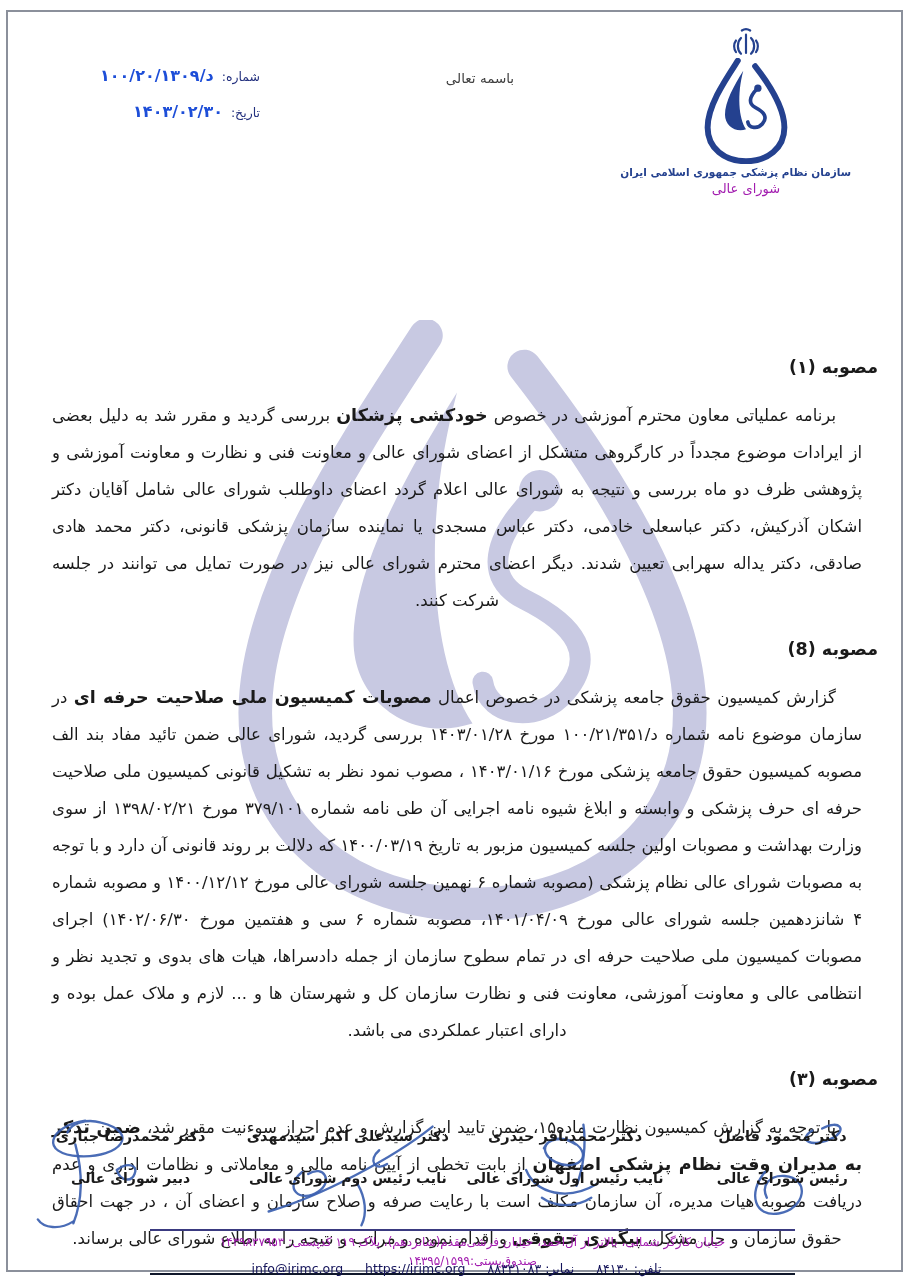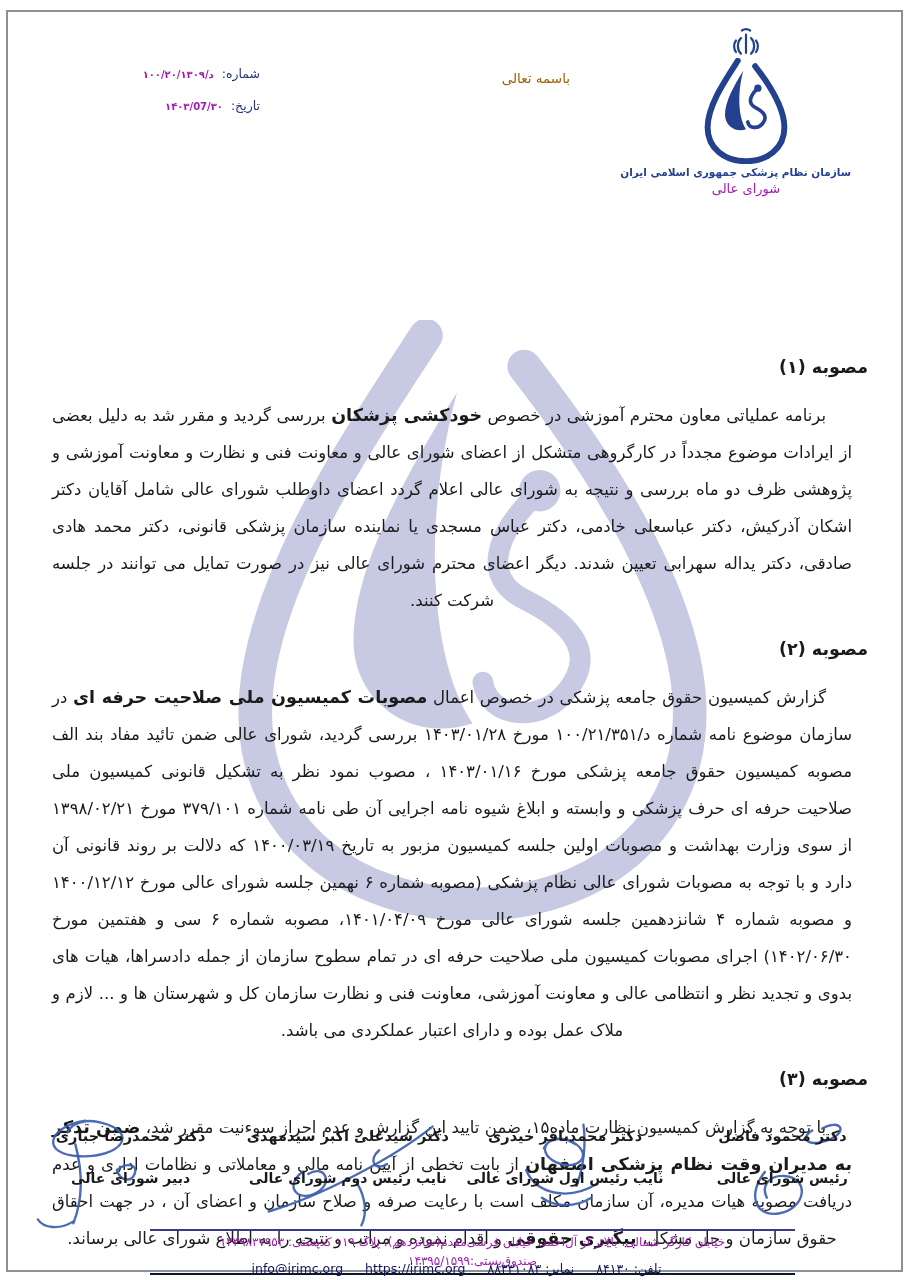--- a/index.html
+++ b/index.html
@@ -5,35 +5,35 @@
   html,body{margin:0;padding:0;background:#ffffff;}
   .page{
     position:relative;width:913px;height:1280px;background:#ffffff;
     font-family:"DejaVu Sans", sans-serif;direction:rtl;overflow:hidden;color:#1a1a1a;
   }
   .frame{position:absolute;left:6px;top:10px;width:893px;height:1258px;border:2px solid #8b909b;pointer-events:none;}
   
   .hdr-meta{position:absolute;top:66px;left:40px;width:220px;font-size:12.5px;color:#23307e;}
   .hdr-row{display:flex;align-items:baseline;justify-content:flex-start;margin-bottom:17px;}
   .hdr-row .lbl{margin-left:8px;text-align:center;}
-  .hdr-row .val{font-weight:bold;font-size:10px;color:#a21caf;letter-spacing:.5px;}
-  .basmala{position:absolute;top:70px;left:390px;width:180px;font-size:13.5px;color:#a16207;}
+  .hdr-row .val{font-weight:bold;font-size:16px;color:#1d4ed8;letter-spacing:.5px;}
+  .basmala{position:absolute;top:70px;left:390px;width:180px;text-align:center;font-size:13.5px;color:#404040;}
   .logo{position:absolute;top:28px;right:62px;width:210px;text-align:center;color:#24418f;z-index:2;}
   .logo svg{display:block;margin:0 auto;}
   .logo .org-name{font-size:10.5px;font-weight:bold;color:#24418f;margin-top:2px;transform:scaleY(1.05);white-space:nowrap;}
   .logo .council{font-size:13px;color:#a21caf;margin-top:3px;}
   
   .title{position:absolute;top:236px;left:0;right:0;text-align:center;font-weight:bold;font-size:19px;line-height:42px;z-index:1;}
   
   .watermark{position:absolute;top:320px;left:200px;width:545px;height:600px;z-index:0;}
   .wm-stroke{fill:none;stroke:#c8c9e2;stroke-width:6.5;stroke-linecap:round;}
   .wm-fill{fill:#c8c9e2;}
   .wm-snake{fill:none;stroke:#c8c9e2;stroke-width:4;stroke-linecap:round;}
   
-  .content{position:absolute;top:344px;right:45px;left:36px;z-index:1;}
+  .content{position:absolute;top:344px;right:35px;left:36px;z-index:1;}
   .mosavabe{font-size:17.5px;font-weight:bold;margin:9px 0 5px;line-height:28px;}
   p.body{font-size:16.5px;line-height:37px;margin:16px;text-align:justify;text-align-last:center;text-indent:26px;}
   p.body b{font-size:17.5px;}
   
   .sigs{position:absolute;top:1112px;right:22px;left:22px;display:flex;z-index:1;}
   .sig{flex:1;position:relative;text-align:center;height:120px;}
   .sig-name{font-weight:bold;font-size:14.5px;margin-top:16px;position:relative;z-index:2;}
   .sig-title{font-weight:bold;font-size:14px;margin-top:26px;position:relative;z-index:2;}
   .scribble{position:absolute;top:0;left:0;width:100%;height:100%;z-index:1;}
   .scribble path{fill:none;stroke:#3b5fb0;stroke-width:2.4;stroke-linecap:round;opacity:.92;}
@@ -60,21 +60,21 @@
     <circle class="wm-fill" cx="63" cy="33" r="4"></circle>
   </svg>
 
   <div class="hdr-meta">
     <div class="hdr-row">
       <span class="lbl">شماره:</span>
       <span class="val ltr" dir="ltr">د/۱۰۰/۲۰/۱۳۰۹</span>
     </div>
     <div class="hdr-row">
       <span class="lbl">تاریخ:</span>
-      <span class="val ltr" dir="ltr">۱۴۰۳/07/۳۰</span>
+      <span class="val ltr" dir="ltr">۱۴۰۳/۰۲/۳۰</span>
     </div>
   </div>
 
   <div class="basmala">باسمه تعالی</div>
 
   <div class="logo">
     <svg width="34" height="30" viewBox="0 0 40 36">
       <g fill="none" stroke="#24418f" stroke-width="2.6" stroke-linecap="round">
         <path d="M20,8 V30"></path>
         <path d="M14,12 C9,17 9,26 14,31"></path>
@@ -91,21 +91,21 @@
       <circle cx="63" cy="33" r="4" fill="#24418f"></circle>
     </svg>
     <div class="org-name">سازمان نظام پزشکی جمهوری اسلامی ایران</div>
     <div class="council">شورای عالی</div>
   </div>
 
 
   <div class="content">
     <div class="mosavabe">مصوبه (۱)</div>
     <p class="body"><span>برنامه عملیاتی معاون محترم آموزشی در خصوص </span><b>خودکشی پزشکان</b><span> بررسی گردید و مقرر شد به دلیل بعضی از ایرادات موضوع مجدداً در کارگروهی متشکل از اعضای شورای عالی و معاونت فنی و نظارت و معاونت آموزشی و پژوهشی ظرف دو ماه بررسی و نتیجه به شورای عالی اعلام گردد اعضای داوطلب شورای عالی شامل آقایان دکتر اشکان آذرکیش، دکتر عباسعلی خادمی، دکتر عباس مسجدی یا نماینده سازمان پزشکی قانونی، دکتر محمد هادی صادقی، دکتر یداله سهرابی تعیین شدند. دیگر اعضای محترم شورای عالی نیز در صورت تمایل می توانند در جلسه شرکت کنند.</span></p>
-    <div class="mosavabe">مصوبه (۲)</div>
+    <div class="mosavabe">مصوبه (8)</div>
     <p class="body"><span>گزارش کمیسیون حقوق جامعه پزشکی در خصوص اعمال </span><b>مصوبات کمیسیون ملی صلاحیت حرفه ای</b><span> در سازمان موضوع نامه شماره </span><span dir="ltr" style="unicode-bidi: isolate;">د/۱۰۰/۲۱/۳۵۱</span><span> مورخ ۱۴۰۳/۰۱/۲۸ بررسی گردید، شورای عالی ضمن تائید مفاد بند الف مصوبه کمیسیون حقوق جامعه پزشکی مورخ ۱۴۰۳/۰۱/۱۶ ، مصوب نمود نظر به تشکیل قانونی کمیسیون ملی صلاحیت حرفه ای حرف پزشکی و وابسته و ابلاغ شیوه نامه اجرایی آن طی نامه شماره ۳۷۹/۱۰۱ مورخ ۱۳۹۸/۰۲/۲۱ از سوی وزارت بهداشت و مصوبات اولین جلسه کمیسیون مزبور به تاریخ ۱۴۰۰/۰۳/۱۹ که دلالت بر روند قانونی آن دارد و با توجه به مصوبات شورای عالی نظام پزشکی (مصوبه شماره ۶ نهمین جلسه شورای عالی مورخ ۱۴۰۰/۱۲/۱۲ و مصوبه شماره ۴ شانزدهمین جلسه شورای عالی مورخ ۱۴۰۱/۰۴/۰۹، مصوبه شماره ۶ سی و هفتمین مورخ ۱۴۰۲/۰۶/۳۰) اجرای مصوبات کمیسیون ملی صلاحیت حرفه ای در تمام سطوح سازمان از جمله دادسراها، هیات های بدوی و تجدید نظر و انتظامی عالی و معاونت آموزشی، معاونت فنی و نظارت سازمان کل و شهرستان ها و ... لازم و ملاک عمل بوده و دارای اعتبار عملکردی می باشد.</span></p>
     <div class="mosavabe">مصوبه (۳)</div>
     <p class="body"><span>با توجه به گزارش کمیسیون نظارت ماده۱۵، ضمن تایید این گزارش و عدم احراز سوءنیت مقرر شد، </span><b>ضمن تذکر به مدیران وقت نظام پزشکی اصفهان</b><span> از بابت تخطی از آیین نامه مالی و معاملاتی و نظامات اداری و عدم دریافت مصوبه هیات مدیره، آن سازمان مکلف است با رعایت صرفه و صلاح سازمان و اعضای آن ، در جهت احقاق حقوق سازمان و حل مشکل، </span><b>پیگیری حقوقی</b><span> و اقدام نموده و مراتب و نتیجه را به اطلاع شورای عالی برساند.</span></p>
   </div>
 
   <div class="sigs">
     <div class="sig">
       <svg class="scribble" viewBox="0 0 220 120">
         <path d="M150,16 c18,-10 26,2 10,10 c-20,10 -36,2 -20,-8"></path>
         <path d="M92,60 c-18,22 -10,46 14,42 c28,-5 32,-36 6,-38 c-16,-1 -24,10 -18,22"></path>

